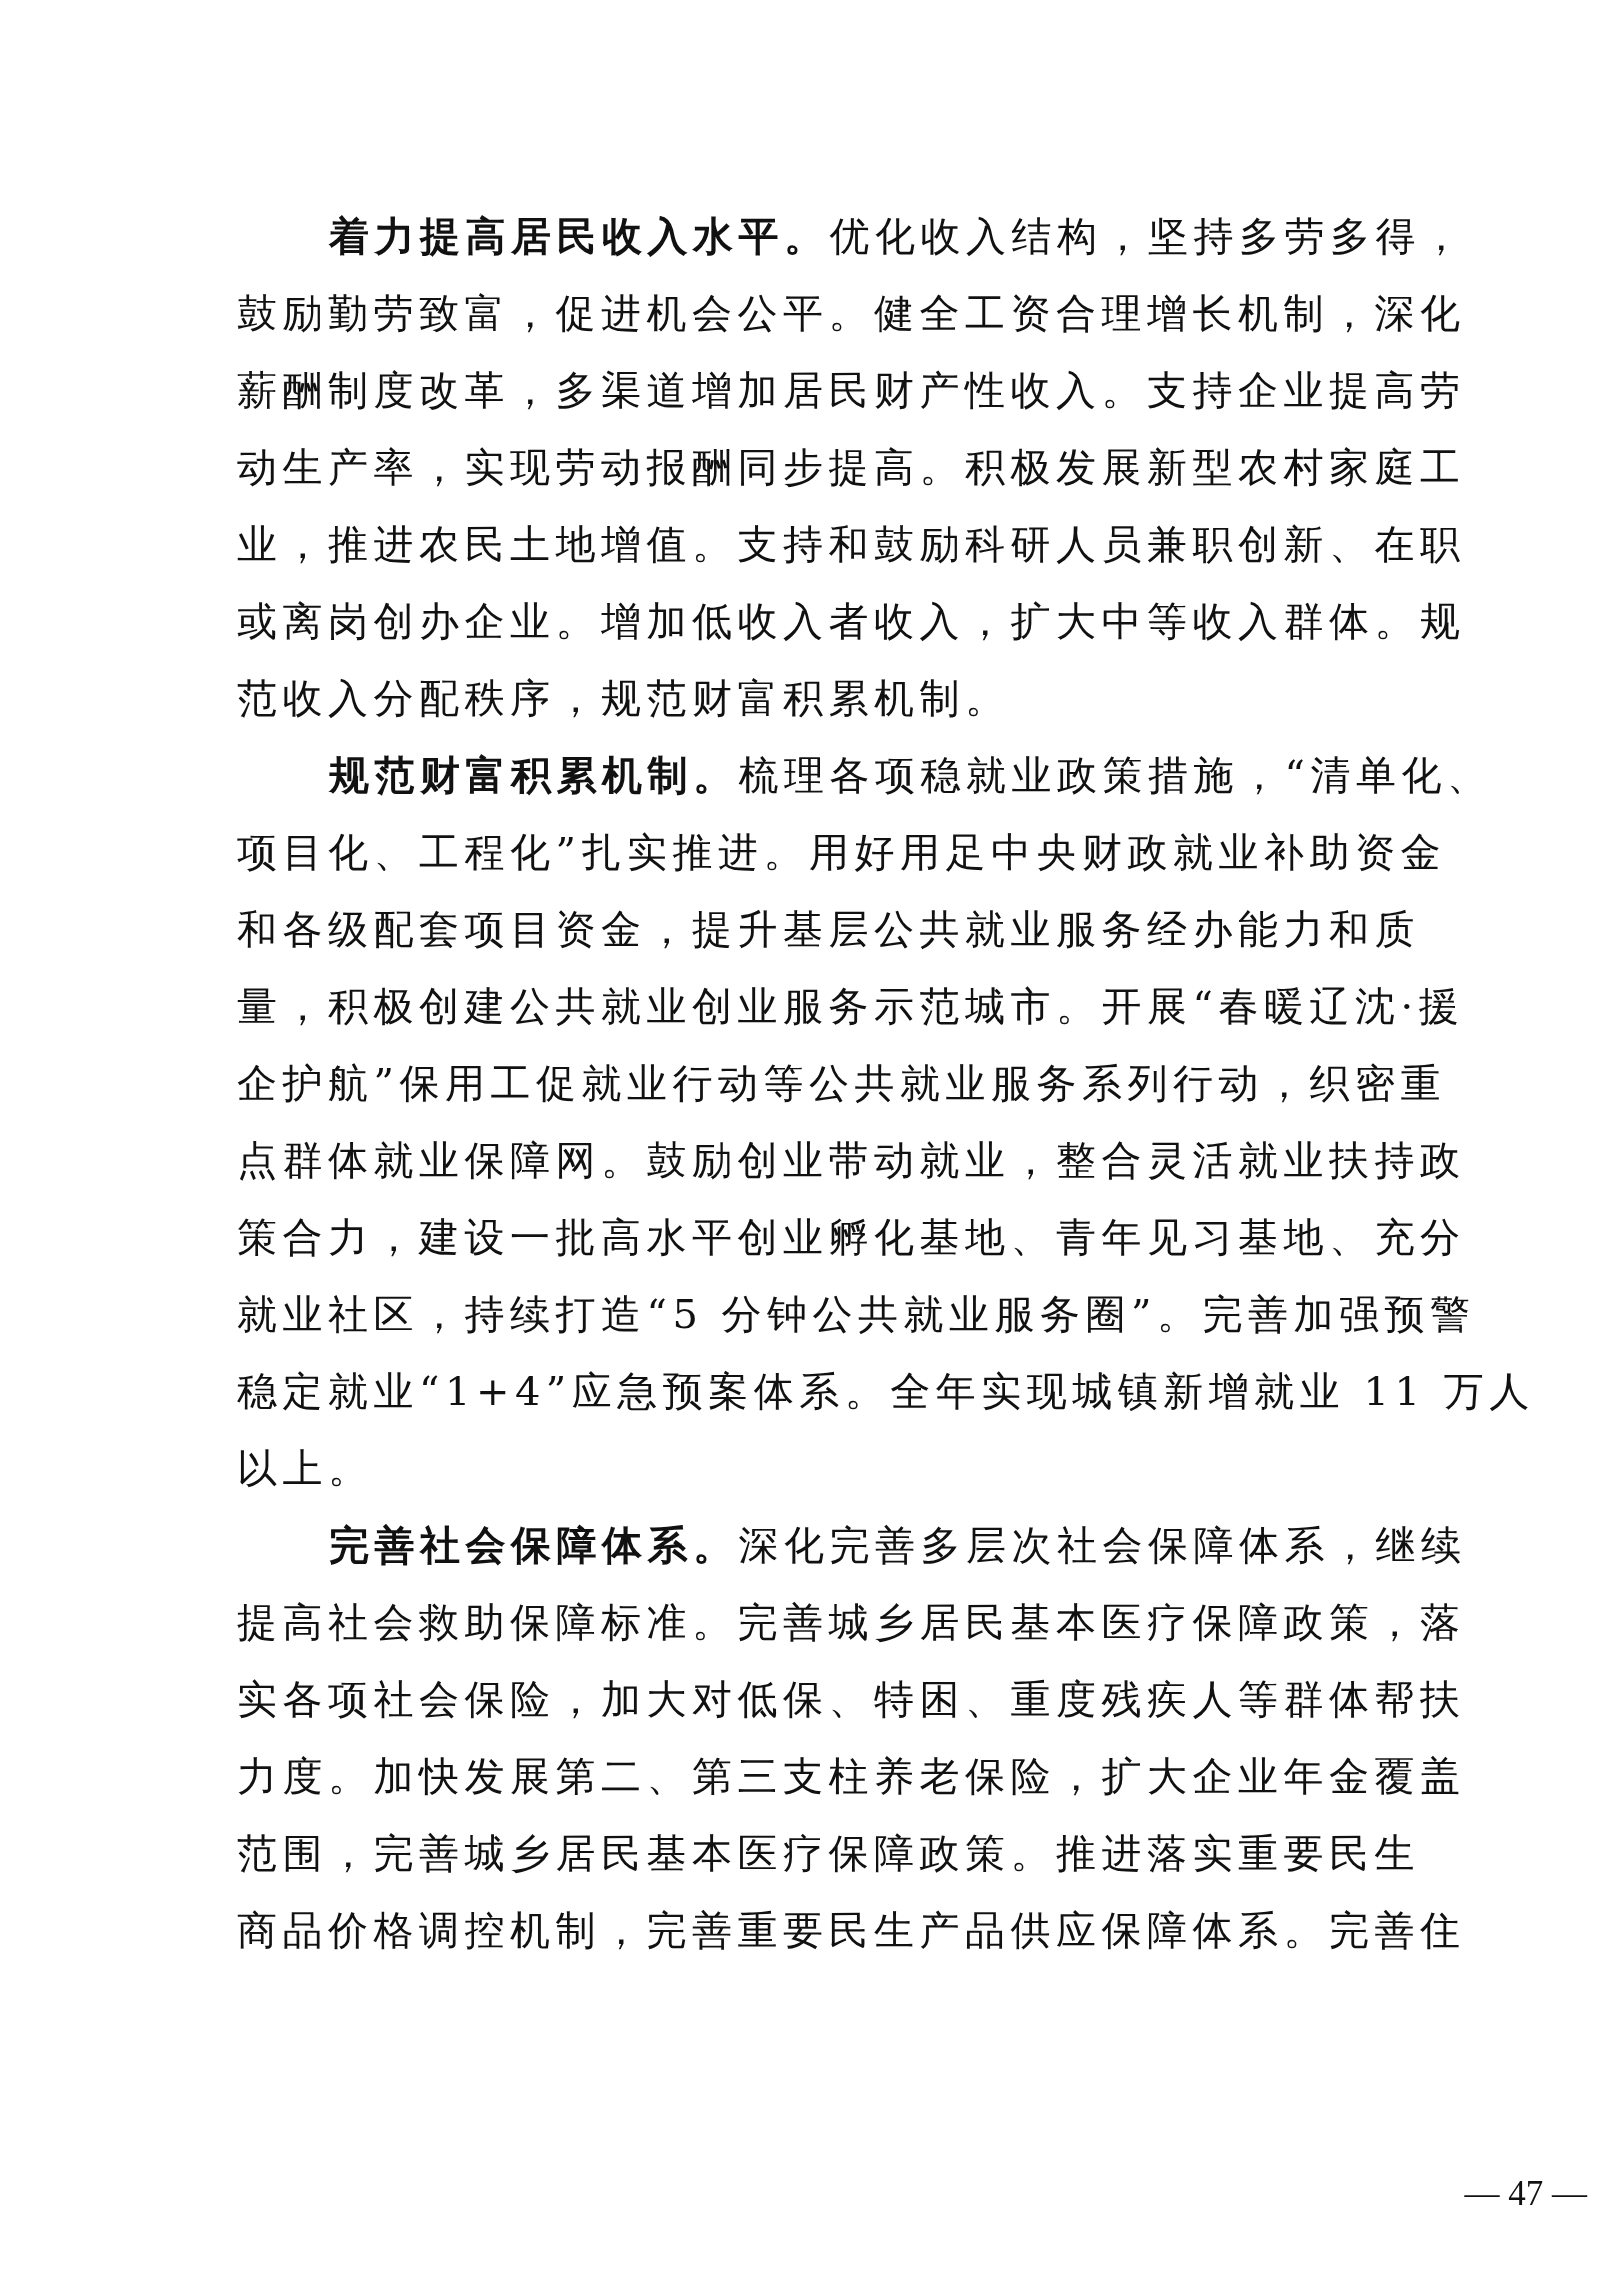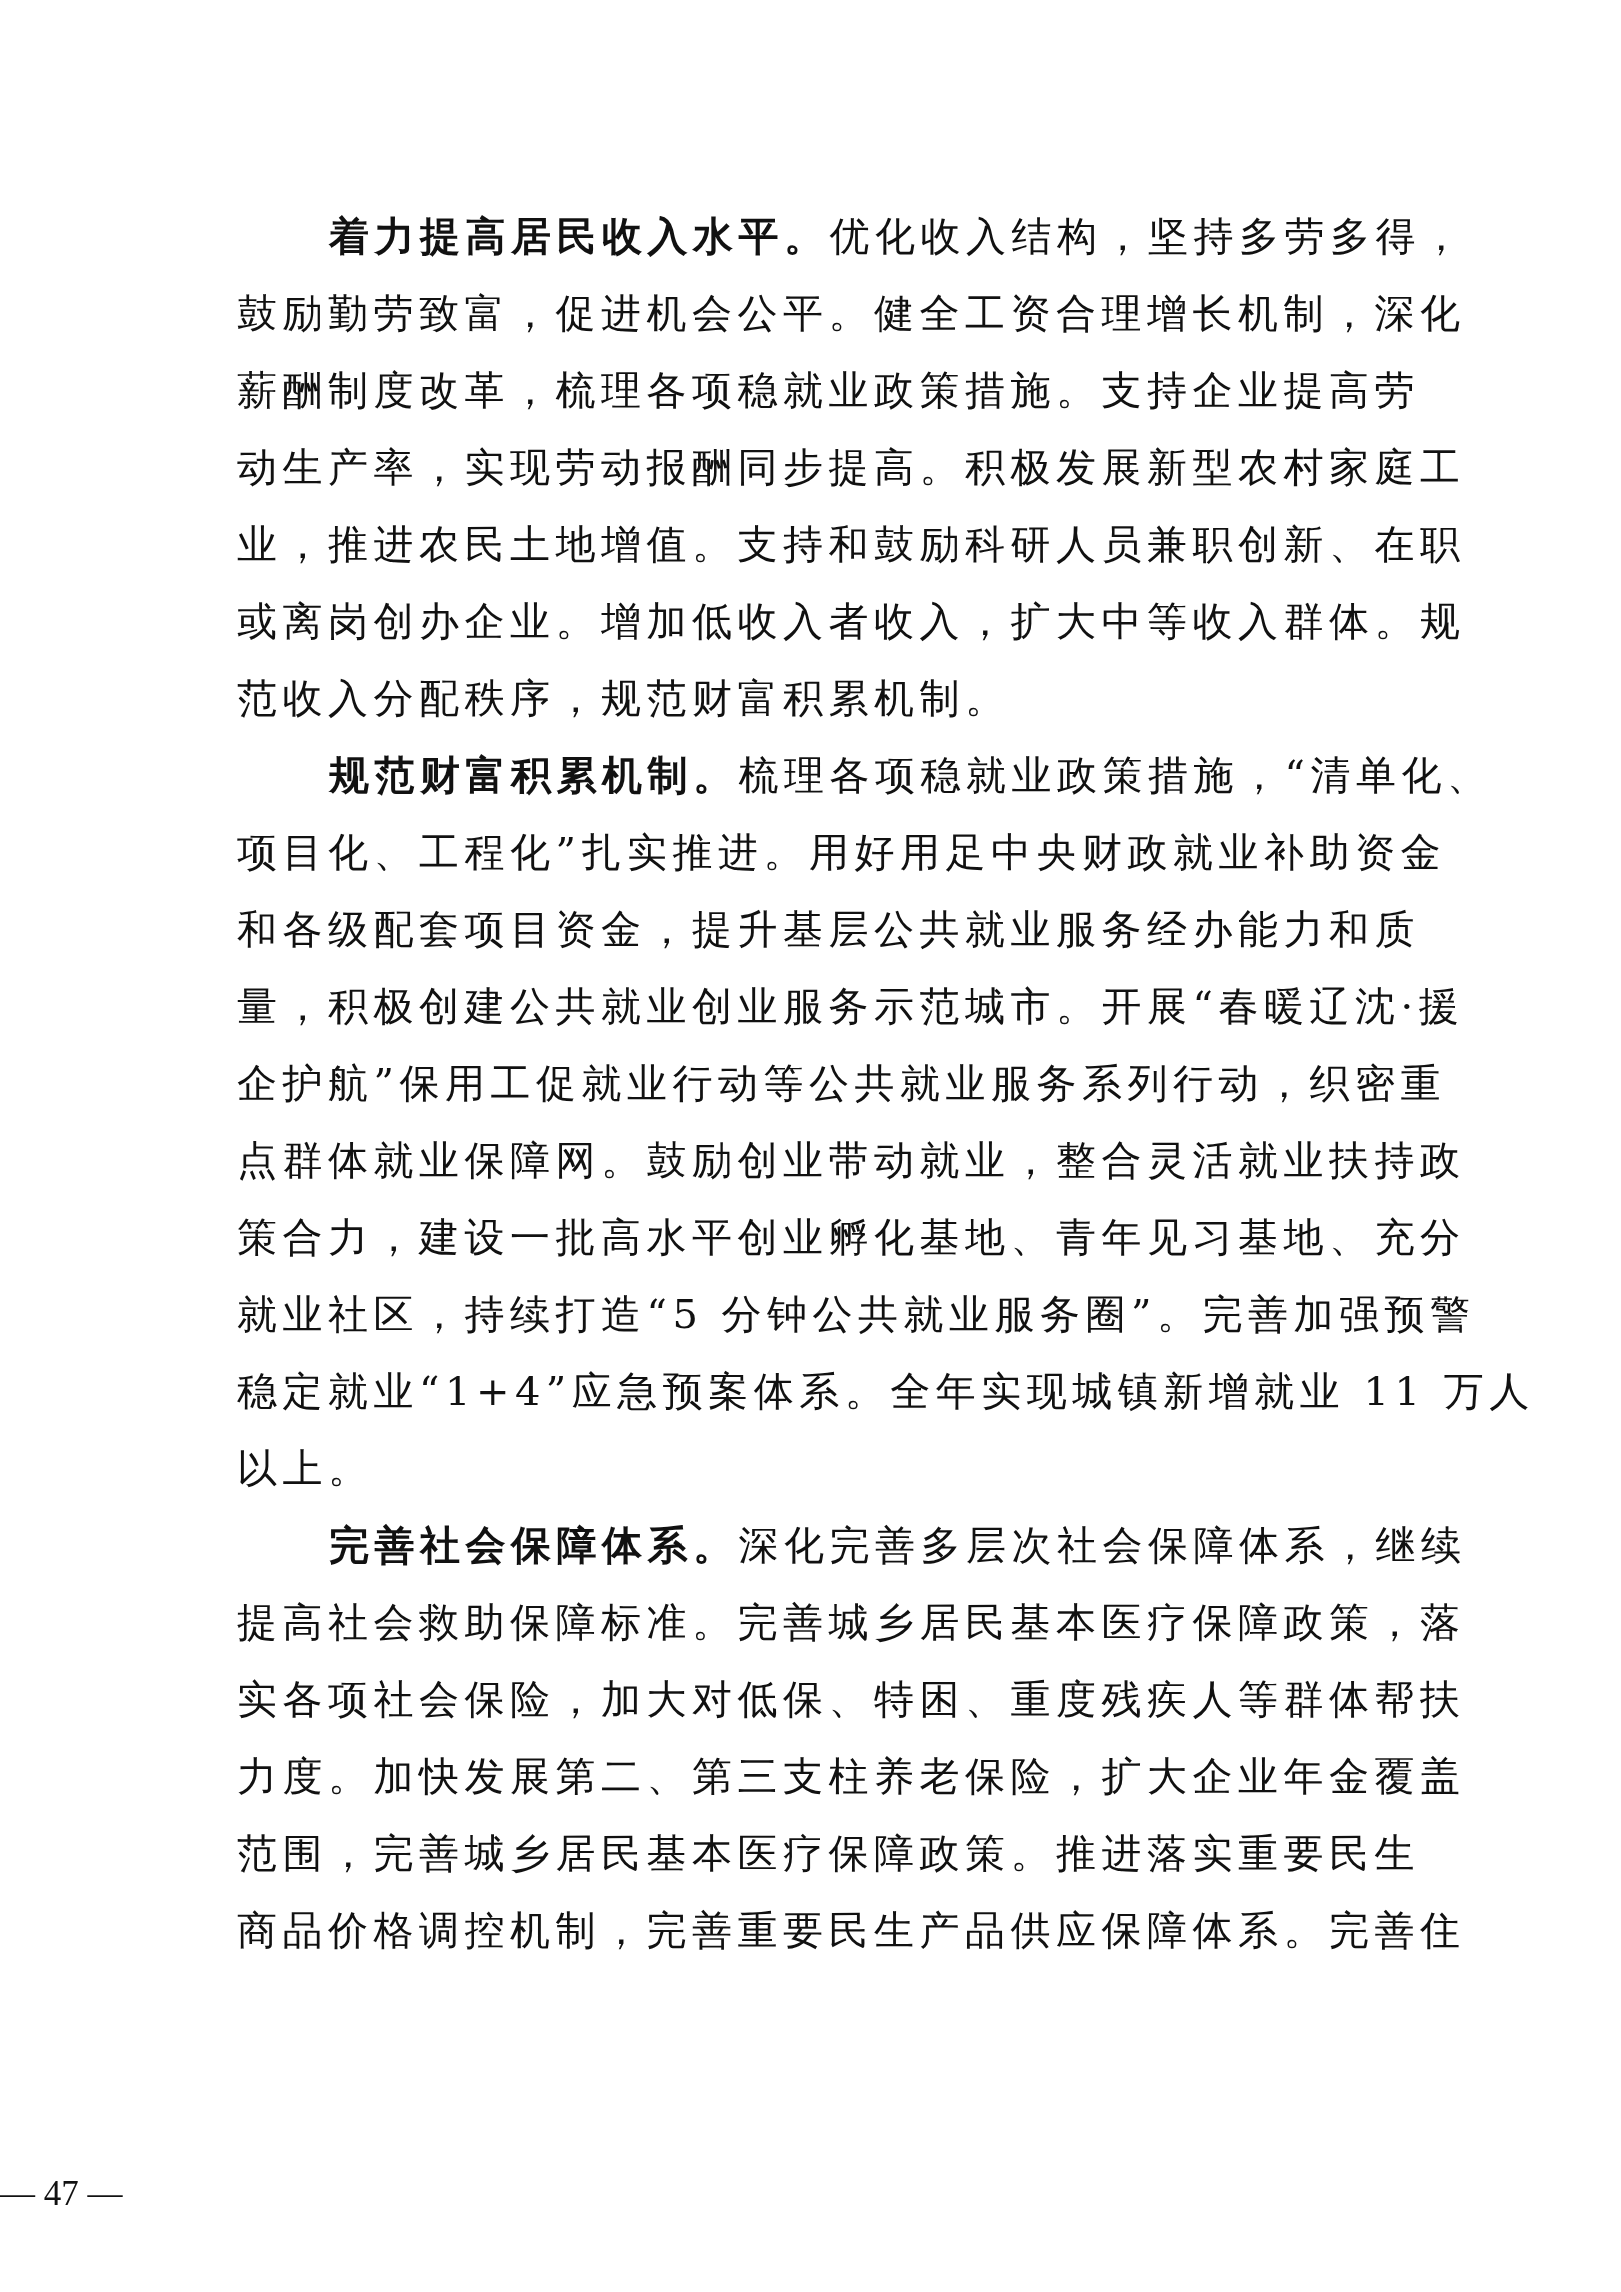--- a/index.html
+++ b/index.html
@@ -34,34 +34,34 @@
     }
     .bold {
       font-weight: bold;
       font-family: "DejaVu Sans", "Liberation Sans", sans-serif;
     }
     .footer {
       position: absolute;
       top: 2174px;
       left: 0;
       width: 1587px;
-      text-align: left;
+      text-align: right;
       font-family: "Liberation Serif", serif;
       font-size: 35px;
       color: #111111;
     }
   </style>
 </head>
 <body>
 
 <div class="page-body">
 
   <div class="line indent"><span class="bold">着力提高居民收入水平。</span><span>优化收入结构，坚持多劳多得，</span></div>
   <div class="line">鼓励勤劳致富，促进机会公平。健全工资合理增长机制，深化</div>
-  <div class="line">薪酬制度改革，梳理各项稳就业政策措施。支持企业提高劳</div>
+  <div class="line">薪酬制度改革，多渠道增加居民财产性收入。支持企业提高劳</div>
   <div class="line">动生产率，实现劳动报酬同步提高。积极发展新型农村家庭工</div>
   <div class="line">业，推进农民土地增值。支持和鼓励科研人员兼职创新、在职</div>
   <div class="line">或离岗创办企业。增加低收入者收入，扩大中等收入群体。规</div>
   <div class="line">范收入分配秩序，规范财富积累机制。</div>
 
   <div class="line indent"><span class="bold">规范财富积累机制。</span><span>梳理各项稳就业政策措施，“清单化、</span></div>
   <div class="line">项目化、工程化”扎实推进。用好用足中央财政就业补助资金</div>
   <div class="line">和各级配套项目资金，提升基层公共就业服务经办能力和质</div>
   <div class="line">量，积极创建公共就业创业服务示范城市。开展“春暖辽沈·援</div>
   <div class="line">企护航”保用工促就业行动等公共就业服务系列行动，织密重</div>

